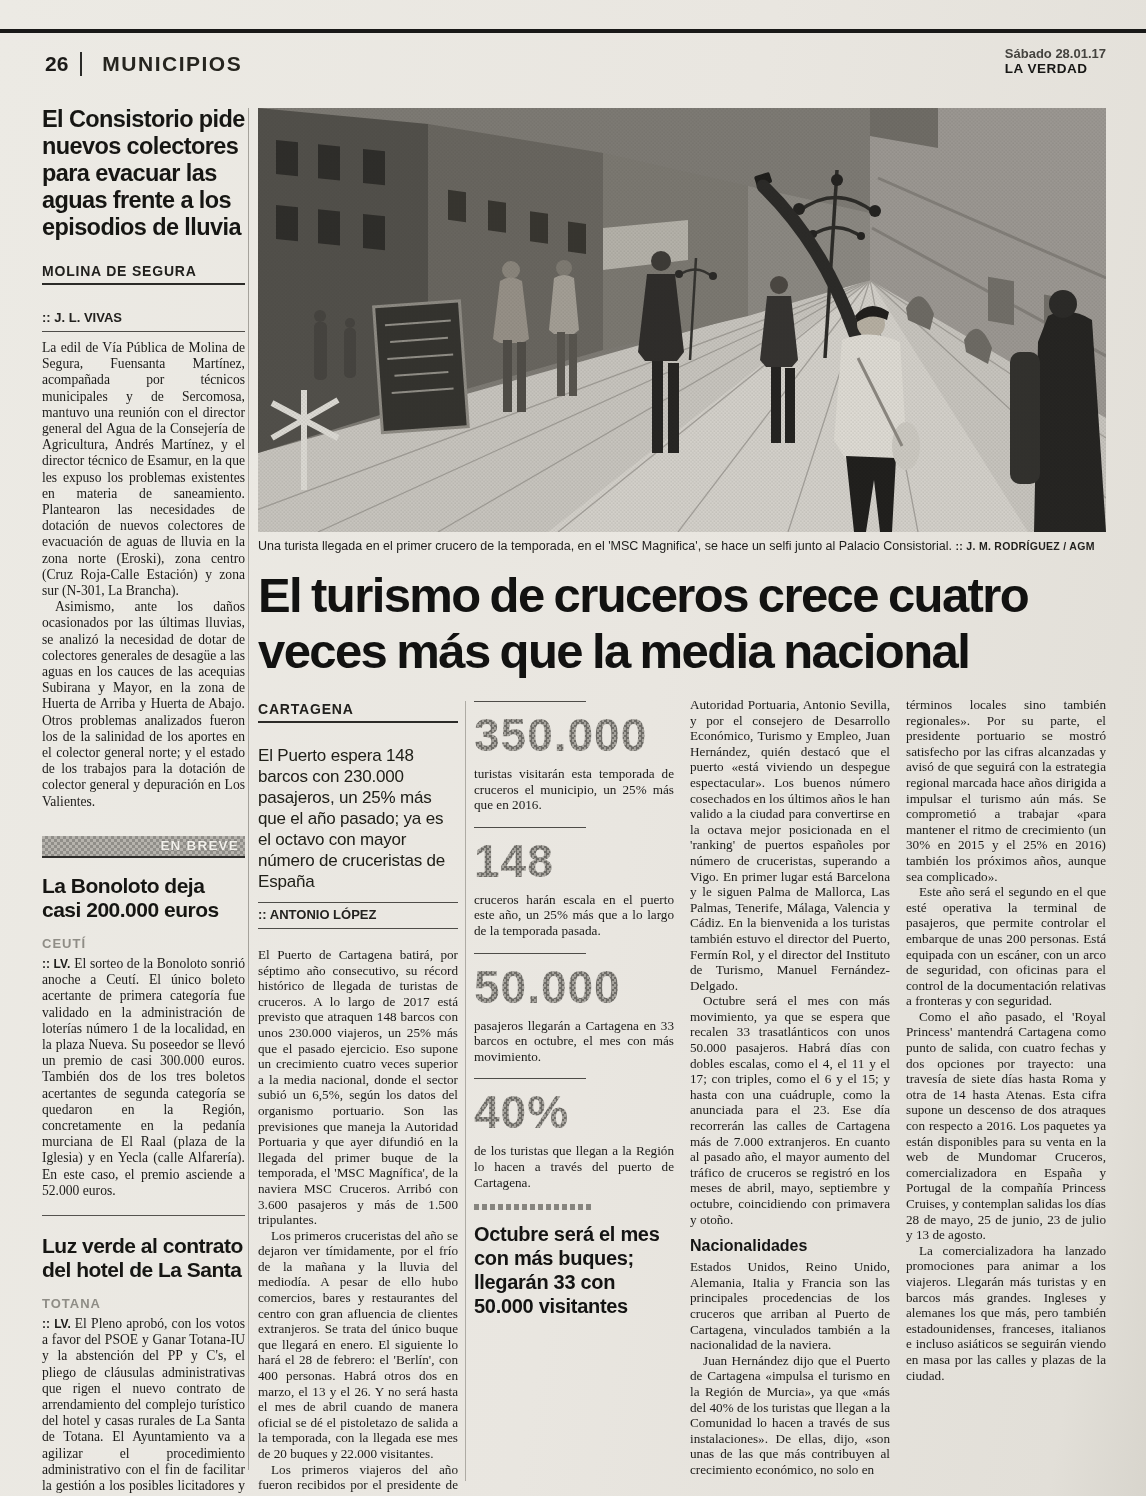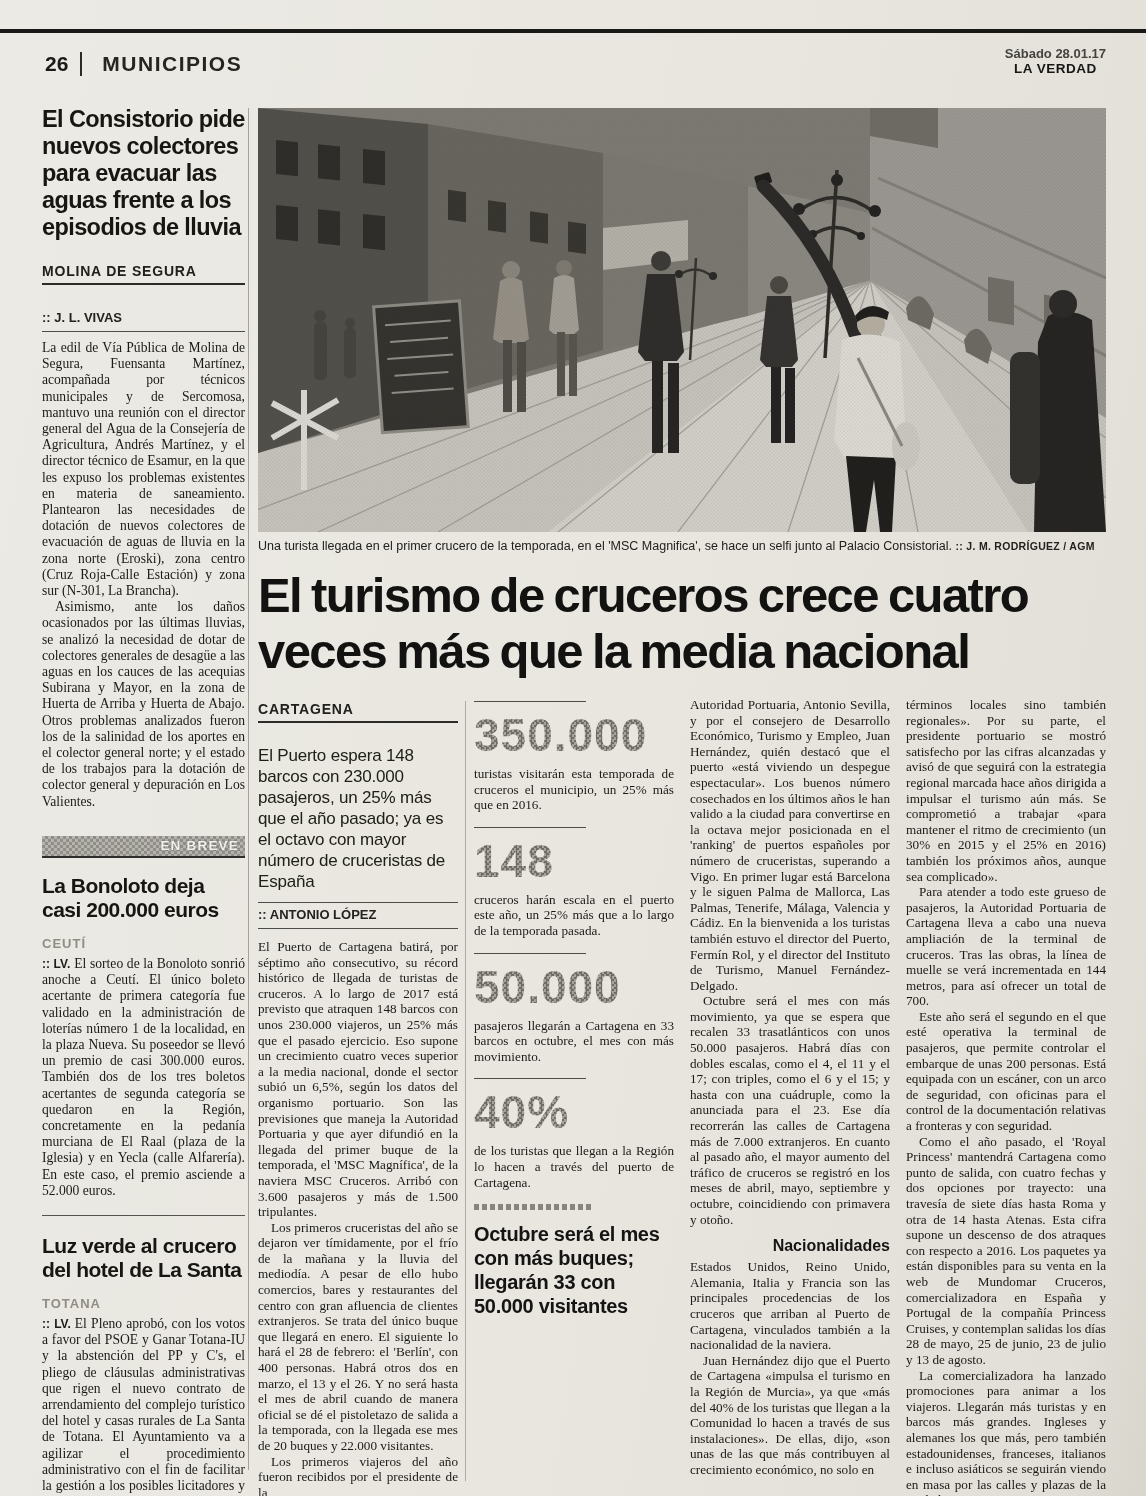--- a/index.html
+++ b/index.html
@@ -8,21 +8,21 @@
     background:linear-gradient(100deg,#eceae4 0%, #e9e6e0 55%, #e2dfd8 93%, #d8d5cd 100%);
     overflow:hidden; color:#1b1a18;
     font-family:"Liberation Serif", serif;
   }
   
   .toprule{position:absolute;top:29px;left:0;width:1146px;height:4px;background:#191918;}
   .hdr{position:absolute;top:46px;left:45px;right:40px;display:flex;align-items:flex-end;justify-content:space-between;}
   .hdr-left{display:flex;align-items:flex-start;font-family:"Liberation Sans",sans-serif;font-weight:700;}
   .pagenum{font-size:21px;letter-spacing:0;}
   .section{font-size:21px;letter-spacing:1.5px;margin-left:12px;padding-left:20px;border-left:2px solid #2a2a28;color:#26251f;}
-  .hdr-right{text-align:center;font-family:"Liberation Sans",sans-serif;line-height:15px;}
+  .hdr-right{text-align:left;font-family:"Liberation Sans",sans-serif;line-height:15px;}
   .date{font-size:13px;font-weight:700;color:#44433f;}
   .masthead{font-size:13.5px;font-weight:700;letter-spacing:.5px;color:#171715;}
   
   .leftcol{position:absolute;left:42px;top:106px;width:203px;}
   .vrule{position:absolute;left:248px;top:108px;height:1362px;width:1px;background:#a5a29b;}
   .lc-head{font-family:"Liberation Sans",sans-serif;font-weight:700;font-size:23.5px;line-height:27px;letter-spacing:-.6px;color:#161613;margin:0 0 22px;}
   .kicker{font-family:"Liberation Sans",sans-serif;font-weight:700;font-size:14px;letter-spacing:.8px;color:#21201d;border-bottom:2px solid #2c2b28;padding-bottom:4px;margin-bottom:22px;}
   .byline{font-family:"Liberation Sans",sans-serif;font-weight:700;font-size:13px;color:#23221f;border-bottom:1px solid #4e4c48;padding:3px 0 6px;margin-bottom:8px;}
   .body p{margin:0;font-size:13.6px;line-height:16.2px;text-align:justify;}
   .body p + p{text-indent:13px;}
@@ -39,31 +39,31 @@
   .caption{margin-top:7px;width:848px;white-space:nowrap;overflow:hidden;font-family:"Liberation Sans",sans-serif;font-size:12.5px;color:#22211e;}
   .credit{font-weight:700;font-size:10.5px;letter-spacing:.3px;}
   .headline{font-family:"Liberation Sans",sans-serif;font-weight:700;font-size:49px;line-height:56px;letter-spacing:-1.6px;word-spacing:-2px;color:#121211;margin:14px 0 18px;}
   .cols{display:flex;gap:16px;position:relative;align-items:flex-start;}
   .colrule{position:absolute;left:207px;top:4px;height:780px;width:1px;background:#aeaba4;}
   .col{flex:0 0 200px;width:200px;}
   .col p{margin:0;font-size:13.2px;line-height:15.6px;text-align:justify;}
   .col p + p{text-indent:13px;}
   .standfirst{font-family:"Liberation Sans",sans-serif;font-size:17px;line-height:21px;color:#202019;margin:6px 0 10px;letter-spacing:-.2px;}
   .m-kicker{margin-top:4px;}
-  .m-byline{border-top:1px solid #4e4c48;border-bottom:1px solid #4e4c48;padding:4px 0 6px;margin-bottom:10px;}
+  .m-byline{border-top:1px solid #4e4c48;border-bottom:1px solid #4e4c48;padding:4px 0 6px;margin-bottom:18px;}
   
   .stat{margin-bottom:14px;}
   .stat-rule{width:112px;height:1px;background:#4e4c48;margin:4px 0 10px;}
   .stat-v{font-family:"Liberation Sans",sans-serif;font-weight:700;font-size:46px;line-height:46px;letter-spacing:1px;color:#8a8883;margin-bottom:8px;}
   @supports ((-webkit-background-clip:text) or (background-clip:text)){
     .stat-v{background:repeating-conic-gradient(#6e6c67 0% 25%, #a5a29c 0% 50%) 0 0/5px 5px;-webkit-background-clip:text;background-clip:text;color:transparent;}
   }
   .dotted{width:118px;height:6px;margin:14px 0 12px;background:repeating-linear-gradient(90deg,#87857f 0 5px,transparent 5px 8px);}
   .pullquote{font-family:"Liberation Sans",sans-serif;font-weight:700;font-size:20px;line-height:24px;letter-spacing:-.3px;color:#141413;}
-  .subhead{font-family:"Liberation Sans",sans-serif;font-weight:700;font-size:16px;margin:10px 0 4px;color:#151514;text-align:right;}
+  .subhead{font-family:"Liberation Sans",sans-serif;font-weight:700;font-size:16px;margin:10px 0 4px;color:#151514;}
 </style>
 </head>
 <body>
 
 <div class="page">
   <div class="toprule"></div>
 
   <div class="hdr">
     <div class="hdr-left">
       <span class="pagenum">26</span>
@@ -87,21 +87,21 @@
     <div class="enbreve">EN BREVE</div>
 
     <h3 class="brief-head">La Bonoloto deja casi 200.000 euros</h3>
     <div class="gray-kicker">CEUTÍ</div>
     <div class="body">
       <p><b class="leadin">:: LV.</b><span>El sorteo de la Bonoloto sonrió anoche a Ceutí. El único boleto acertante de primera categoría fue validado en la administración de loterías número 1 de la localidad, en la plaza Nueva. Su poseedor se llevó un premio de casi 300.000 euros. También dos de los tres boletos acertantes de segunda categoría se quedaron en la Región, concretamente en la pedanía murciana de El Raal (plaza de la Iglesia) y en Yecla (calle Alfarería). En este caso, el premio asciende a 52.000 euros.</span></p>
     </div>
 
     <hr class="brief-rule">
 
-    <h3 class="brief-head">Luz verde al crucero del hotel de La Santa</h3>
+    <h3 class="brief-head">Luz verde al contrato del hotel de La Santa</h3>
     <div class="gray-kicker">TOTANA</div>
     <div class="body">
       <p><b class="leadin">:: LV.</b><span>El Pleno aprobó, con los votos a favor del PSOE y Ganar Totana-IU y la abstención del PP y C's, el pliego de cláusulas administrativas que rigen el nuevo contrato de arrendamiento del complejo turístico del hotel y casas rurales de La Santa de Totana. El Ayuntamiento va a agilizar el procedimiento administrativo con el fin de facilitar la gestión a los posibles licitadores y adjudicar el servicio para su uso y explotación lo antes posible. La duración del contrato es de veinte años.</span></p>
     </div>
 
   </aside>
 
   <div class="vrule"></div>
 
   <section class="main">
@@ -300,20 +300,19 @@
       <div class="col">
         <p>Autoridad Portuaria, Antonio Sevilla, y por el consejero de Desarrollo Económico, Turismo y Empleo, Juan Hernández, quién destacó que el puerto «está viviendo un despegue espectacular». Los buenos número cosechados en los últimos años le han valido a la ciudad para convertirse en la octava mejor posicionada en el 'ranking' de puertos españoles por número de cruceristas, superando a Vigo. En primer lugar está Barcelona y le siguen Palma de Mallorca, Las Palmas, Tenerife, Málaga, Valencia y Cádiz. En la bienvenida a los turistas también estuvo el director del Puerto, Fermín Rol, y el director del Instituto de Turismo, Manuel Fernández-Delgado.</p>
         <p>Octubre será el mes con más movimiento, ya que se espera que recalen 33 trasatlánticos con unos 50.000 pasajeros. Habrá días con dobles escalas, como el 4, el 11 y el 17; con triples, como el 6 y el 15; y hasta con una cuádruple, como la anunciada para el 23. Ese día recorrerán las calles de Cartagena más de 7.000 extranjeros. En cuanto al pasado año, el mayor aumento del tráfico de cruceros se registró en los meses de abril, mayo, septiembre y octubre, coincidiendo con primavera y otoño.</p>
         <h4 class="subhead">Nacionalidades</h4>
         <p>Estados Unidos, Reino Unido, Alemania, Italia y Francia son las principales procedencias de los cruceros que arriban al Puerto de Cartagena, vinculados también a la nacionalidad de la naviera.</p>
         <p>Juan Hernández dijo que el Puerto de Cartagena «impulsa el turismo en la Región de Murcia», ya que «más del 40% de los turistas que llegan a la Comunidad lo hacen a través de sus instalaciones». De ellas, dijo, «son unas de las que más contribuyen al crecimiento económico, no solo en</p>
       </div>
 
       <div class="col">
         <p>términos locales sino también regionales». Por su parte, el presidente portuario se mostró satisfecho por las cifras alcanzadas y avisó de que seguirá con la estrategia regional marcada hace años dirigida a impulsar el turismo aún más. Se comprometió a trabajar «para mantener el ritmo de crecimiento (un 30% en 2015 y el 25% en 2016) también los próximos años, aunque sea complicado».</p>
-        <p>Para atender a todo este grueso de pasajeros, la Autoridad Portuaria de Cartagena lleva a cabo una nueva ampliación de la terminal de cruceros. Tras las obras, la línea de muelle se verá incrementada en 144 metros, para así ofrecer un total de 700.</p>
         <p>Este año será el segundo en el que esté operativa la terminal de pasajeros, que permite controlar el embarque de unas 200 personas. Está equipada con un escáner, con un arco de seguridad, con oficinas para el control de la documentación relativas a fronteras y con seguridad.</p>
         <p>Como el año pasado, el 'Royal Princess' mantendrá Cartagena como punto de salida, con cuatro fechas y dos opciones por trayecto: una travesía de siete días hasta Roma y otra de 14 hasta Atenas. Esta cifra supone un descenso de dos atraques con respecto a 2016. Los paquetes ya están disponibles para su venta en la web de Mundomar Cruceros, comercializadora en España y Portugal de la compañía Princess Cruises, y contemplan salidas los días 28 de mayo, 25 de junio, 23 de julio y 13 de agosto.</p>
         <p>La comercializadora ha lanzado promociones para animar a los viajeros. Llegarán más turistas y en barcos más grandes. Ingleses y alemanes los que más, pero también estadounidenses, franceses, italianos e incluso asiáticos se seguirán viendo en masa por las calles y plazas de la ciudad.</p>
       </div>
     </div>
   </section>
 </div>
 
 </body></html>

